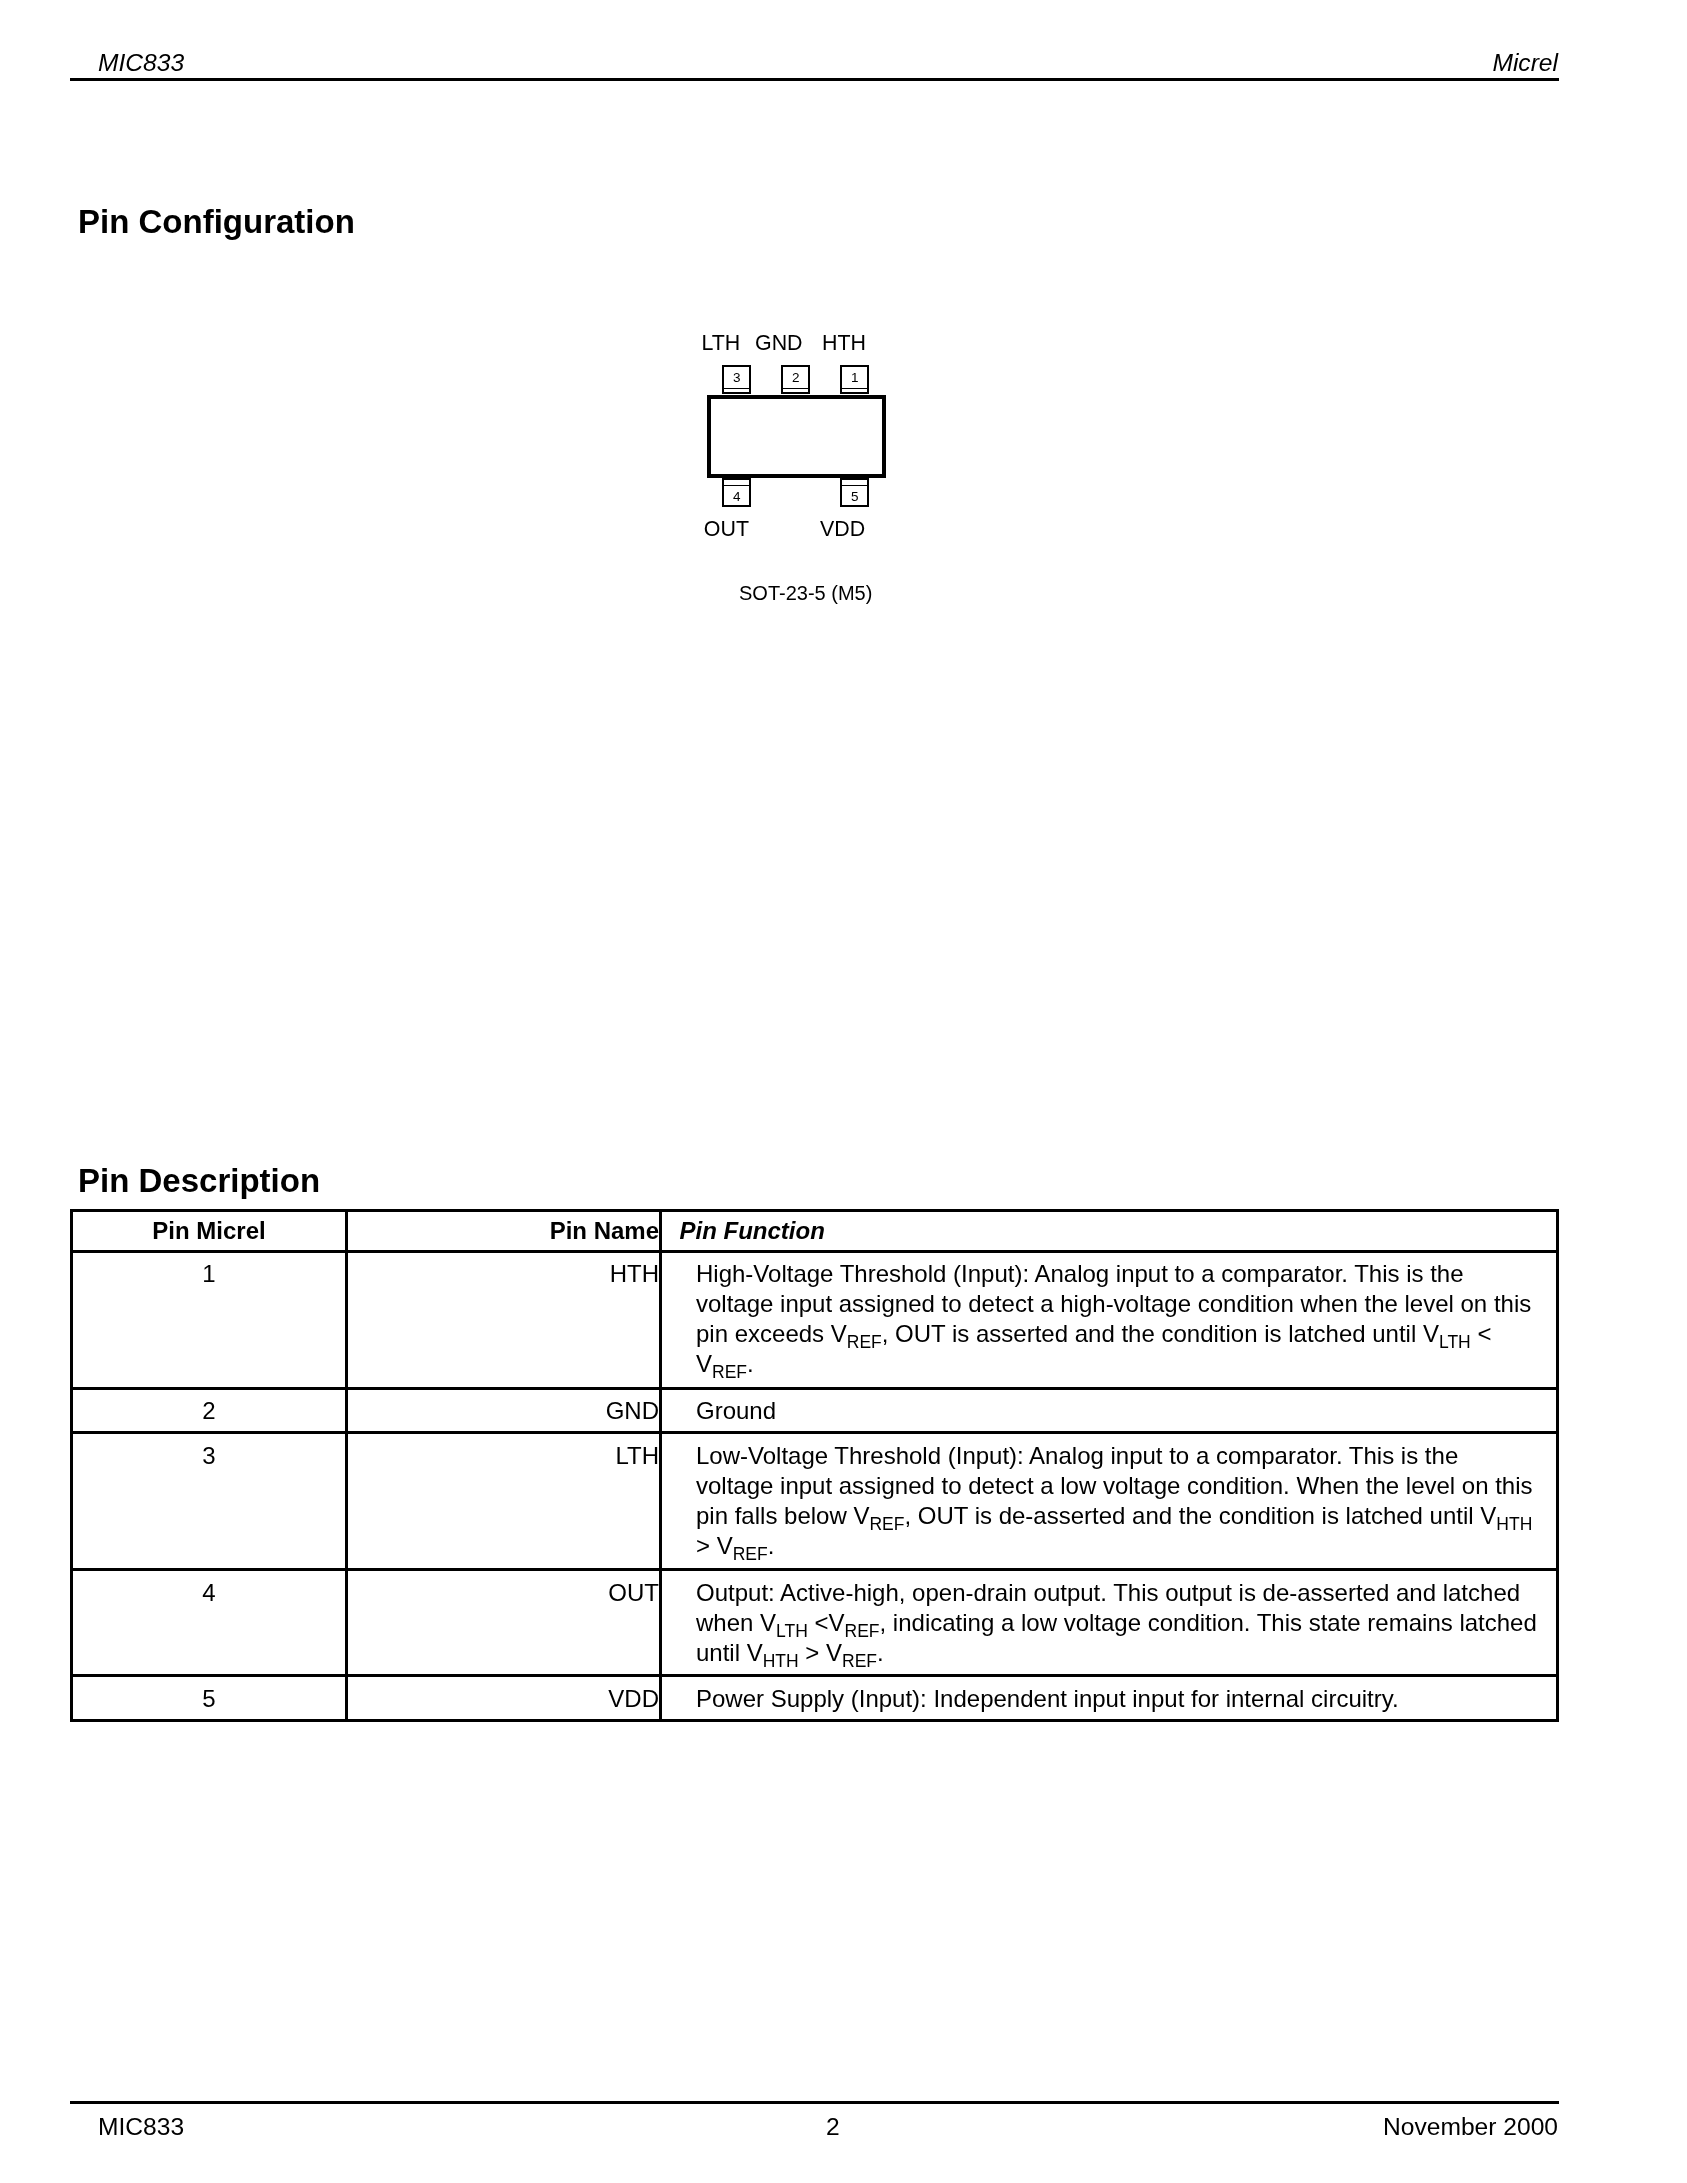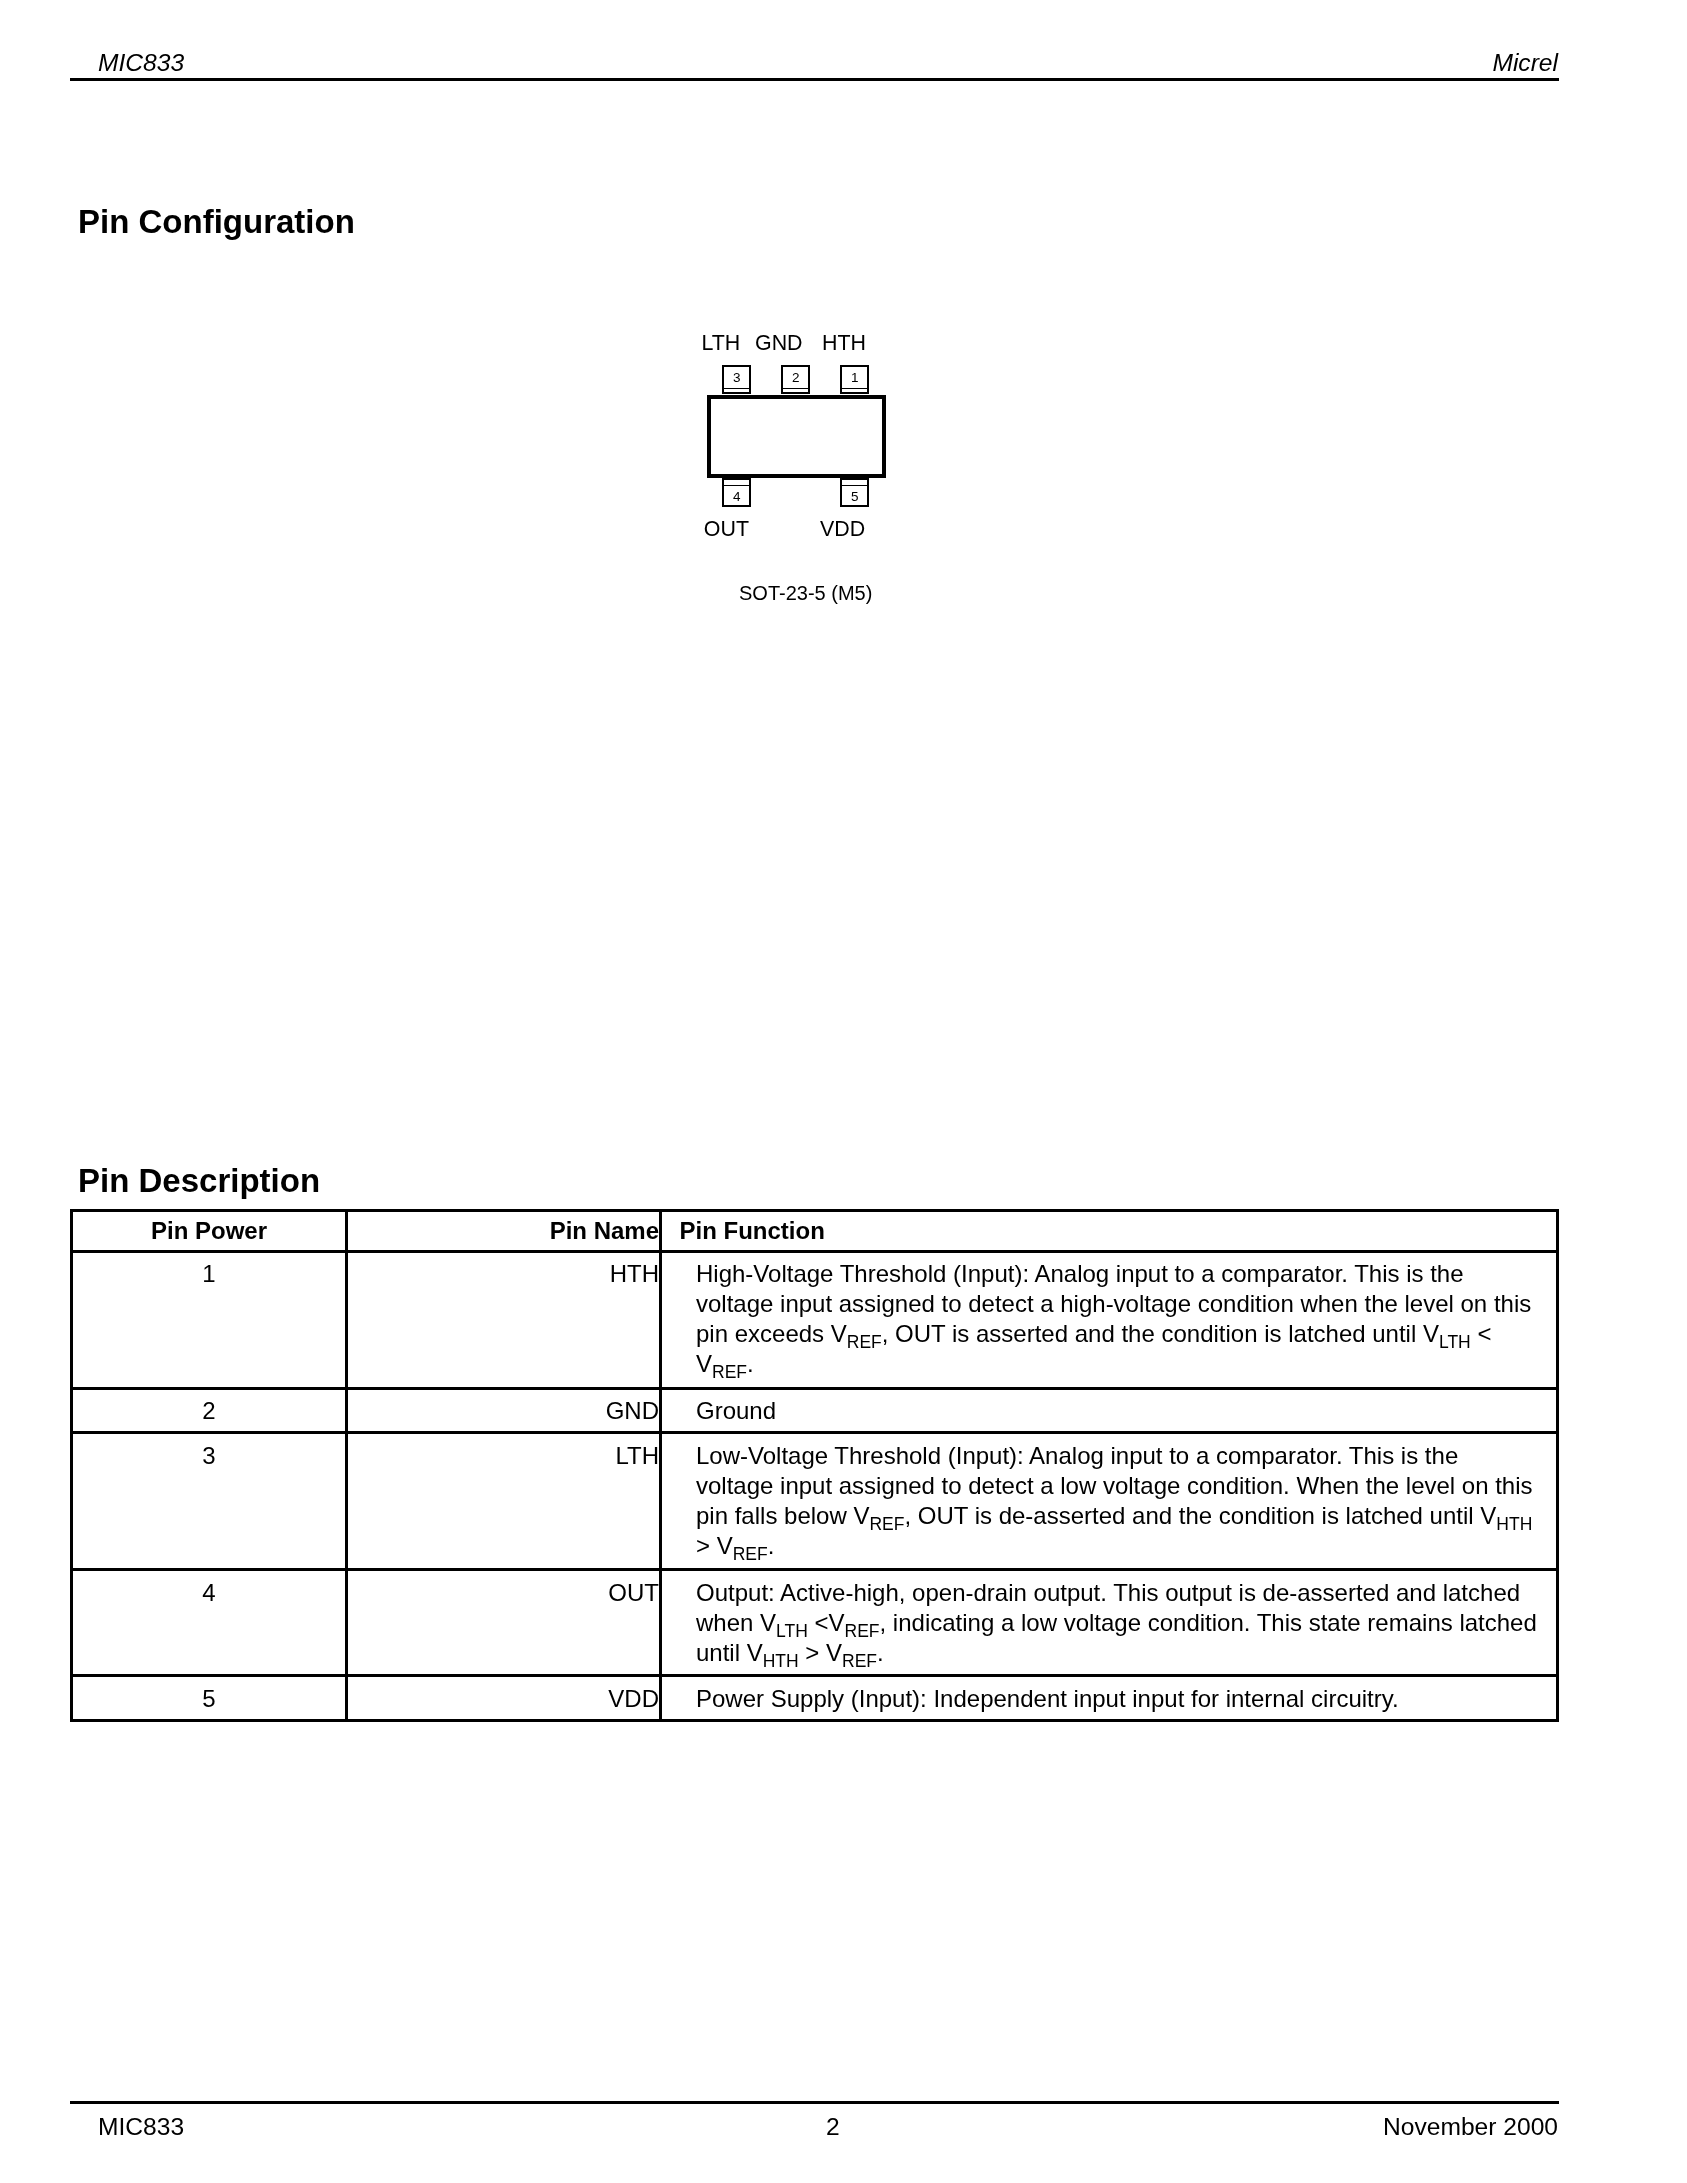--- a/index.html
+++ b/index.html
@@ -20,21 +20,21 @@
   .pkg { position:absolute; left:739px; top:583px; font-size:20px; font-weight:normal; line-height:1; white-space:nowrap; }
 
   
   table.pins { position:absolute; left:70px; top:1209px; width:1489px; border-collapse:collapse; }
   table.pins th, table.pins td { border:3.2px solid #000; font-size:24px; vertical-align:top; }
   table.pins th { font-weight:bold; height:38px; padding:0; vertical-align:middle; }
   table.pins td { padding:6.4px 0 4.8px 0; line-height:30px; }
   table.pins .c1 { width:272px; text-align:center; }
   table.pins .c2 { width:311px; text-align:right; }
   table.pins .c3 { text-align:left; padding-left:34px; padding-right:16px; }
-  table.pins th.c3 { padding-left:17.5px; }
+  table.pins th.c3 { padding-left:17.5px;font-style:italic; }
   sub { font-size:17.5px; vertical-align:-6.4px; line-height:0; }
 
   .ftr-text { font-size:24.6px; line-height:1; }
 </style>
 </head>
 <body>
 
 <div class="abs hdr-text" style="left:70px; top:51px;">MIC833</div>
 <div class="abs hdr-text" style="right:129px; top:51px;">Micrel</div>
 <div class="rule" style="top:78px;"></div>
@@ -75,21 +75,21 @@
   <div class="pinlbl" style="left:121px; top:193px;">VDD</div>
 </div>
 
 <div class="pkg">SOT-23-5 (M5)</div>
 
 <h2 class="h2" style="top:1156px;">Pin Description</h2>
 
 <table class="pins">
   <thead>
     <tr>
-      <th class="c1">Pin Power</th>
+      <th class="c1">Pin Micrel</th>
       <th class="c2">Pin Name</th>
       <th class="c3">Pin Function</th>
     </tr>
   </thead>
   <tbody>
     <tr style="height:137px;">
       <td class="c1">1</td>
       <td class="c2">HTH</td>
       <td class="c3 fn">High-Voltage Threshold (Input):  Analog input to a comparator. This is the voltage input assigned to detect a high-voltage condition when the level on this pin exceeds V<sub>REF</sub>, OUT is asserted and the condition is latched until V<sub>LTH</sub> &lt; V<sub>REF</sub>.</td>
     </tr>

